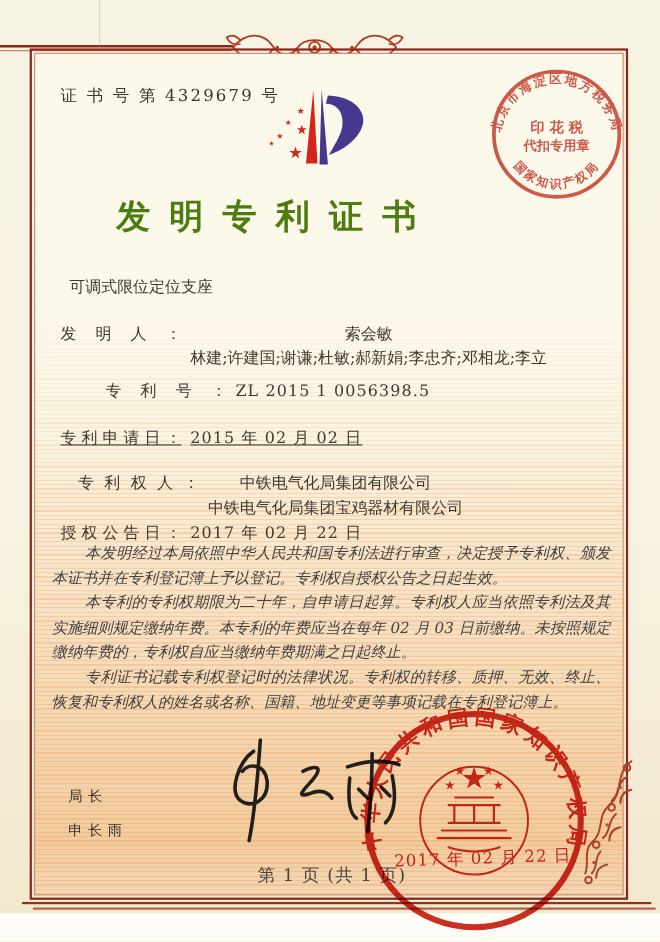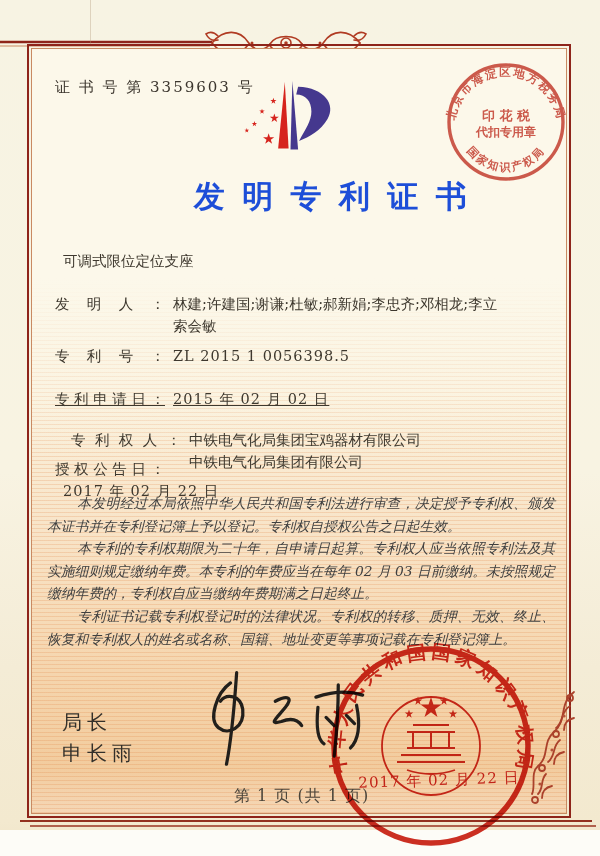--- a/index.html
+++ b/index.html
@@ -30,42 +30,42 @@
 
   
   .content { position:absolute; inset:0; z-index:3; color:#3a342c; }
 
   .cert-no {
     position:absolute; left:55px; top:78px; font-size:15px; letter-spacing:2px;
     color:#3c362e; font-family:"DejaVu Serif", serif;
   }
   .logo { position:absolute; left:224px; top:70px; width:152px; height:102px; }
   .doc-title {
-    position:absolute; left:0; top:176px; width:484px; text-align:right;
+    position:absolute; left:0; top:176px; width:484px; text-align:center;
     font-size:31px; font-weight:bold; letter-spacing:0.56em; text-indent:0.56em;
-    color:#1d4ed8; font-family:"DejaVu Serif", serif;
+    color:#4d7c0f; font-family:"DejaVu Serif", serif;
   }
 
   .field { position:absolute; left:55px; display:flex; font-family:"DejaVu Serif", serif;
            font-size:14.5px; line-height:22px; color:#3e382e; }
   .field .lbl { display:inline-block; width:110px; text-align:justify; text-align-last:justify; flex:none; }
-  .field .val { margin-left:8px; }
-  .f1 { top:250px; } .f2 { top:293px; } .f3 { top:345px; }
-  .f4 { top:388px;text-decoration:underline; } .f5 { top:429px;margin-left:16px; } .f6 { top:458px;flex-direction:column; }
+  .field .val { margin-left:8px;text-align:center; }
+  .f1 { top:250px; } .f2 { top:293px; } .f3 { top:345px;margin-left:41px; }
+  .f4 { top:388px;text-decoration:underline; } .f5 { top:429px;margin-left:16px; } .f6 { top:474px; }
   .num { letter-spacing:1px; }
 
   .body-text {
     position:absolute; left:47px; top:492px; width:508px;
     font-family:"DejaVu Serif", serif; font-style:italic;
     font-size:13.8px; line-height:22.6px; color:#404040; text-align:justify;
   }
   .body-text p { margin:0; text-indent:2.2em; }
 
-  .director { position:absolute; left:62px; top:708px; font-family:Liberation Mono, monospace;
-              font-size:20px; line-height:31px; color:#33302a; letter-spacing:5px; }
+  .director { position:absolute; left:62px; top:708px; font-family:Liberation Sans, sans-serif;
+              font-size:13px; line-height:31px; color:#33302a; letter-spacing:5px; }
   .signature { position:absolute; left:196px; top:666px; width:188px; height:108px; z-index:4; }
 
   .footer { position:absolute; left:234px; top:786px; font-size:16px; letter-spacing:1px;
             color:#4a443a; font-family:"DejaVu Serif", serif; z-index:4; }
 
   
   .tax-stamp { position:absolute; left:444px; top:60px; width:124px; height:124px;
                z-index:5; opacity:.88; mix-blend-mode:multiply; }
   .official-seal { position:absolute; left:327px; top:642px; width:208px; height:208px;
                    z-index:6; opacity:.95; mix-blend-mode:multiply; }
@@ -111,21 +111,21 @@
   </g>
 </svg>
 <div class="crease"></div>
 
 <div class="page-frame">
   <div class="page-frame-inner"></div>
 </div>
 
 <div class="content">
 
-  <div class="cert-no">证 书 号 第 3359603 号</div>
+  <div class="cert-no">证 书 号 第 4329679 号</div>
 
   <svg class="logo" viewBox="0 0 160 100">
     <g fill="#45388e">
       <polygon points="72,8 70,80 78,80"></polygon>
       <path d="M78,14 C106,15 118,33 109,48 C102,60 90,67 79,71 C86,58 92,50 92,40 C92,29 86,22 76,22 Z"></path>
     </g>
     <polygon fill="#d6231c" points="64,9 57,79 68,79"></polygon>
     <g fill="#d6231c">
       <path transform="translate(52,29) scale(0.34)" d="M0,-10 L2.24,-3.09 L9.51,-3.09 L3.63,1.18 L5.88,8.09 L0,3.82 L-5.88,8.09 L-3.63,1.18 L-9.51,-3.09 L-2.24,-3.09 Z"></path>
       <path transform="translate(40,40) scale(0.3)" d="M0,-10 L2.24,-3.09 L9.51,-3.09 L3.63,1.18 L5.88,8.09 L0,3.82 L-5.88,8.09 L-3.63,1.18 L-9.51,-3.09 L-2.24,-3.09 Z"></path>
@@ -138,40 +138,40 @@
 
   <div class="doc-title">发明专利证书</div>
 
   <div class="field f1">
     <span class="val">可调式限位定位支座</span>
   </div>
 
   <div class="field f2">
     <span class="lbl">发明人：</span>
     <span class="val">
+      <span style="display:block;">索会敏</span>
       <span style="display:block;">林建;许建国;谢谦;杜敏;郝新娟;李忠齐;邓相龙;李立</span>
-      <span style="display:block;">索会敏</span>
     </span>
   </div>
 
   <div class="field f3">
     <span class="lbl">专利号：</span>
     <span class="val num">ZL 2015 1 0056398.5</span>
   </div>
 
   <div class="field f4">
     <span class="lbl">专利申请日：</span>
     <span class="val num">2015 年 02 月 02 日</span>
   </div>
 
   <div class="field f5">
     <span class="lbl">专利权人：</span>
     <span class="val">
+      <span style="display:block;">中铁电气化局集团有限公司</span>
       <span style="display:block;">中铁电气化局集团宝鸡器材有限公司</span>
-      <span style="display:block;">中铁电气化局集团有限公司</span>
     </span>
   </div>
 
   <div class="field f6">
     <span class="lbl">授权公告日：</span>
     <span class="val num">2017 年 02 月 22 日</span>
   </div>
 
   <div class="body-text">
     <p>本发明经过本局依照中华人民共和国专利法进行审查，决定授予专利权、颁发本证书并在专利登记簿上予以登记。专利权自授权公告之日起生效。</p>

